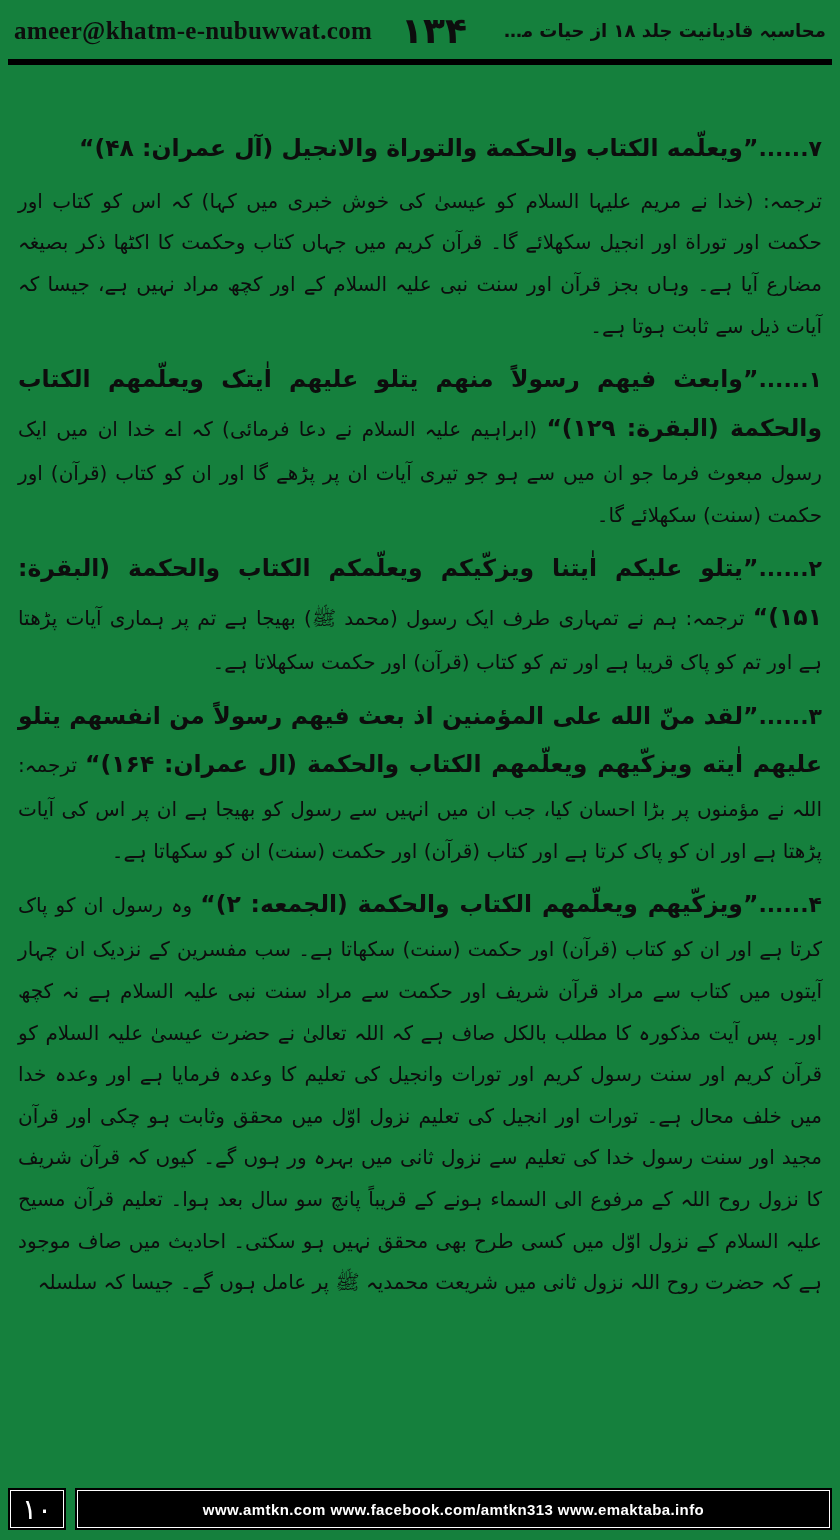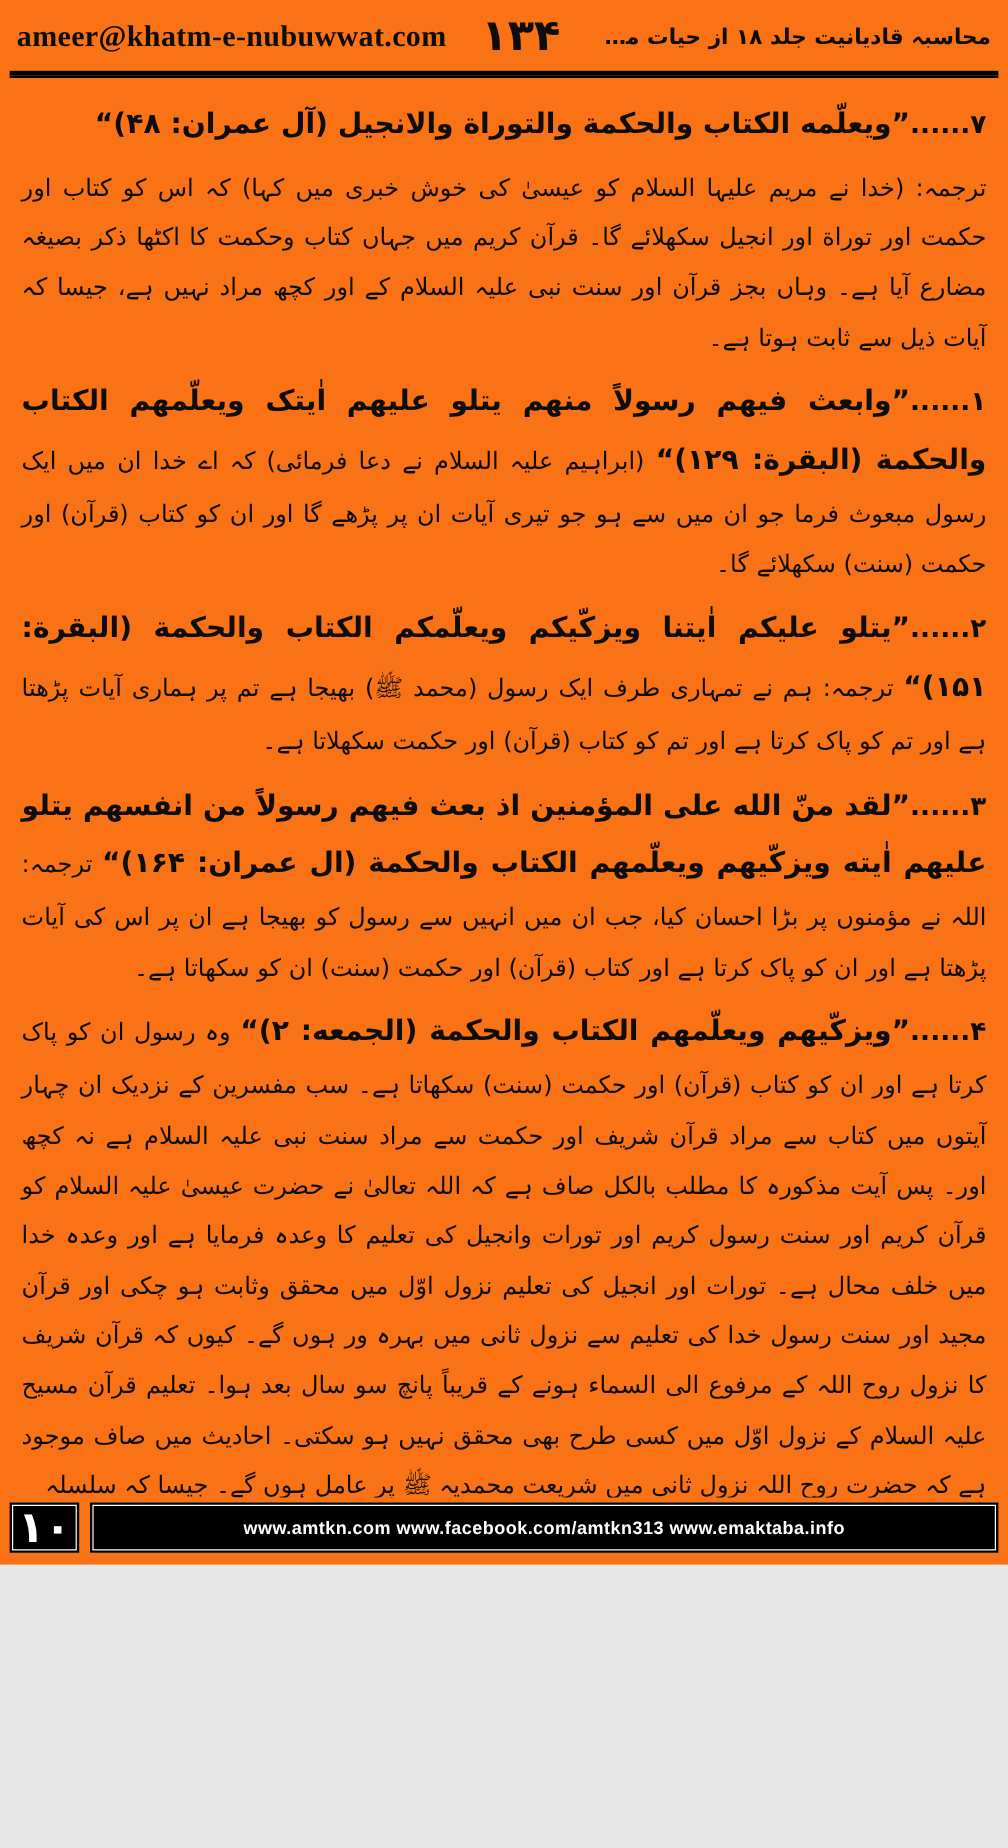--- a/index.html
+++ b/index.html
@@ -1,20 +1,20 @@
 <!DOCTYPE html>
 <html><head>
 <meta charset="utf-8">
 <style>
   * { box-sizing: border-box; }
   html, body { margin: 0; padding: 0; background: #e8e8e8; }
   .page {
-    width: 840px; height: 1304px;
+    width: 840px; height: 1540px;
     margin: 0 auto;
-    background: #f97316;
+    background: #15803d;
     color: #0d0d0d;
     display: flex; flex-direction: column;
     font-family: "DejaVu Sans", sans-serif;
     overflow: hidden;
     justify-content: flex-end;
   }
   
   .header {
     display: flex; align-items: center; justify-content: space-between;
     padding: 10px 14px 6px 14px;
@@ -36,20 +36,21 @@
   
   .rule {
     height: 3px; margin: 2px 8px 0 8px;
     border-top: 4px solid #000; border-bottom: 2px solid #000;
   }
   
   .content {
     flex: 1 1 auto; overflow: hidden;
     direction: rtl; text-align: justify;
     padding: 14px 18px 4px 18px;
+    margin-top: 45px;
   }
   .para {
     margin: 0 0 8px 0;
     font-size: 20px; line-height: 2.08;
   }
   .para span.marker {
     font-weight: bold; font-size: 22px; letter-spacing: 1px;
   }
   .para span.quote {
     font-weight: bold; font-size: 23.5px;
@@ -59,21 +60,21 @@
   }
   
   .footer {
     flex: 0 0 auto;
     display: flex; align-items: stretch; gap: 9px;
     margin: 4px 8px 10px 8px; height: 42px;
   }
   .footer-num {
     background: #000; color: #fff;
     width: 58px; display: flex; align-items: center; justify-content: center;
-    font-size: 36px; font-weight: bold;
+    font-size: 28px; font-weight: normal;
     box-shadow: inset 0 0 0 2px #000, inset 0 0 0 3px #fff;
   }
   .footer-bar {
     background: #000; color: #fff; flex: 1 1 auto;
     display: flex; align-items: center; justify-content: center;
     font-family: "Liberation Sans", "DejaVu Sans", sans-serif;
     font-weight: bold; font-size: 15px; letter-spacing: 0.4px;
     white-space: nowrap; overflow: hidden;
     box-shadow: inset 0 0 0 2px #000, inset 0 0 0 3px #fff;
   }
@@ -88,21 +89,21 @@
     <div class="pagenum-top">۱۳۴</div>
     <div class="title">محاسبہ قادیانیت جلد ۱۸ از حیات مسیح علیہ السلام</div>
   </div>
 
   <div class="rule"></div>
 
   <div class="content" id="content">
       <p class="para"><span class="marker">۷......</span><span class="quote">”ویعلّمه الکتاب والحکمة والتوراة والانجیل (آل عمران: ۴۸)“</span></p>
       <p class="para"><span class="normal">ترجمہ: (خدا نے مریم علیہا السلام کو عیسیٰ کی خوش خبری میں کہا) کہ اس کو کتاب اور حکمت اور توراة اور انجیل سکھلائے گا۔ قرآن کریم میں جہاں کتاب وحکمت کا اکٹھا ذکر بصیغہ مضارع آیا ہے۔ وہاں بجز قرآن اور سنت نبی علیہ السلام کے اور کچھ مراد نہیں ہے، جیسا کہ آیات ذیل سے ثابت ہوتا ہے۔</span></p>
       <p class="para"><span class="marker">۱......</span><span class="quote">”وابعث فیهم رسولاً منهم یتلو علیهم اٰیتک ویعلّمهم الکتاب والحکمة (البقرة: ۱۲۹)“</span><span class="normal"> (ابراہیم علیہ السلام نے دعا فرمائی) کہ اے خدا ان میں ایک رسول مبعوث فرما جو ان میں سے ہو جو تیری آیات ان پر پڑھے گا اور ان کو کتاب (قرآن) اور حکمت (سنت) سکھلائے گا۔</span></p>
-      <p class="para"><span class="marker">۲......</span><span class="quote">”یتلو علیکم اٰیتنا ویزکّیکم ویعلّمکم الکتاب والحکمة (البقرة: ۱۵۱)“</span><span class="normal"> ترجمہ: ہم نے تمہاری طرف ایک رسول (محمد ﷺ) بھیجا ہے تم پر ہماری آیات پڑھتا ہے اور تم کو پاک کرتا ہے اور تم کو کتاب (قرآن) اور حکمت سکھلاتا ہے۔</span></p>
+      <p class="para"><span class="marker">۲......</span><span class="quote">”یتلو علیکم اٰیتنا ویزکّیکم ویعلّمکم الکتاب والحکمة (البقرة: ۱۵۱)“</span><span class="normal"> ترجمہ: ہم نے تمہاری طرف ایک رسول (محمد ﷺ) بھیجا ہے تم پر ہماری آیات پڑھتا ہے اور تم کو پاک قریبا ہے اور تم کو کتاب (قرآن) اور حکمت سکھلاتا ہے۔</span></p>
       <p class="para"><span class="marker">۳......</span><span class="quote">”لقد منّ الله علی المؤمنین اذ بعث فیهم رسولاً من انفسهم یتلو علیهم اٰیته ویزکّیهم ویعلّمهم الکتاب والحکمة (ال عمران: ۱۶۴)“</span><span class="normal"> ترجمہ: اللہ نے مؤمنوں پر بڑا احسان کیا، جب ان میں انہیں سے رسول کو بھیجا ہے ان پر اس کی آیات پڑھتا ہے اور ان کو پاک کرتا ہے اور کتاب (قرآن) اور حکمت (سنت) ان کو سکھاتا ہے۔</span></p>
       <p class="para"><span class="marker">۴......</span><span class="quote">”ویزکّیهم ویعلّمهم الکتاب والحکمة (الجمعه: ۲)“</span><span class="normal"> وہ رسول ان کو پاک کرتا ہے اور ان کو کتاب (قرآن) اور حکمت (سنت) سکھاتا ہے۔ سب مفسرین کے نزدیک ان چہار آیتوں میں کتاب سے مراد قرآن شریف اور حکمت سے مراد سنت نبی علیہ السلام ہے نہ کچھ اور۔ پس آیت مذکورہ کا مطلب بالکل صاف ہے کہ اللہ تعالیٰ نے حضرت عیسیٰ علیہ السلام کو قرآن کریم اور سنت رسول کریم اور تورات وانجیل کی تعلیم کا وعدہ فرمایا ہے اور وعدہ خدا میں خلف محال ہے۔ تورات اور انجیل کی تعلیم نزول اوّل میں محقق وثابت ہو چکی اور قرآن مجید اور سنت رسول خدا کی تعلیم سے نزول ثانی میں بہرہ ور ہوں گے۔ کیوں کہ قرآن شریف کا نزول روح اللہ کے مرفوع الی السماء ہونے کے قریباً پانچ سو سال بعد ہوا۔ تعلیم قرآن مسیح علیہ السلام کے نزول اوّل میں کسی طرح بھی محقق نہیں ہو سکتی۔ احادیث میں صاف موجود ہے کہ حضرت روح اللہ نزول ثانی میں شریعت محمدیہ ﷺ پر عامل ہوں گے۔ جیسا کہ سلسلہ</span></p>
     </div>
 
   <div class="footer">
     <div class="footer-num">۱۰</div>
     <div class="footer-bar">www.amtkn.com www.facebook.com/amtkn313 www.emaktaba.info</div>
   </div>
 
 </div>

